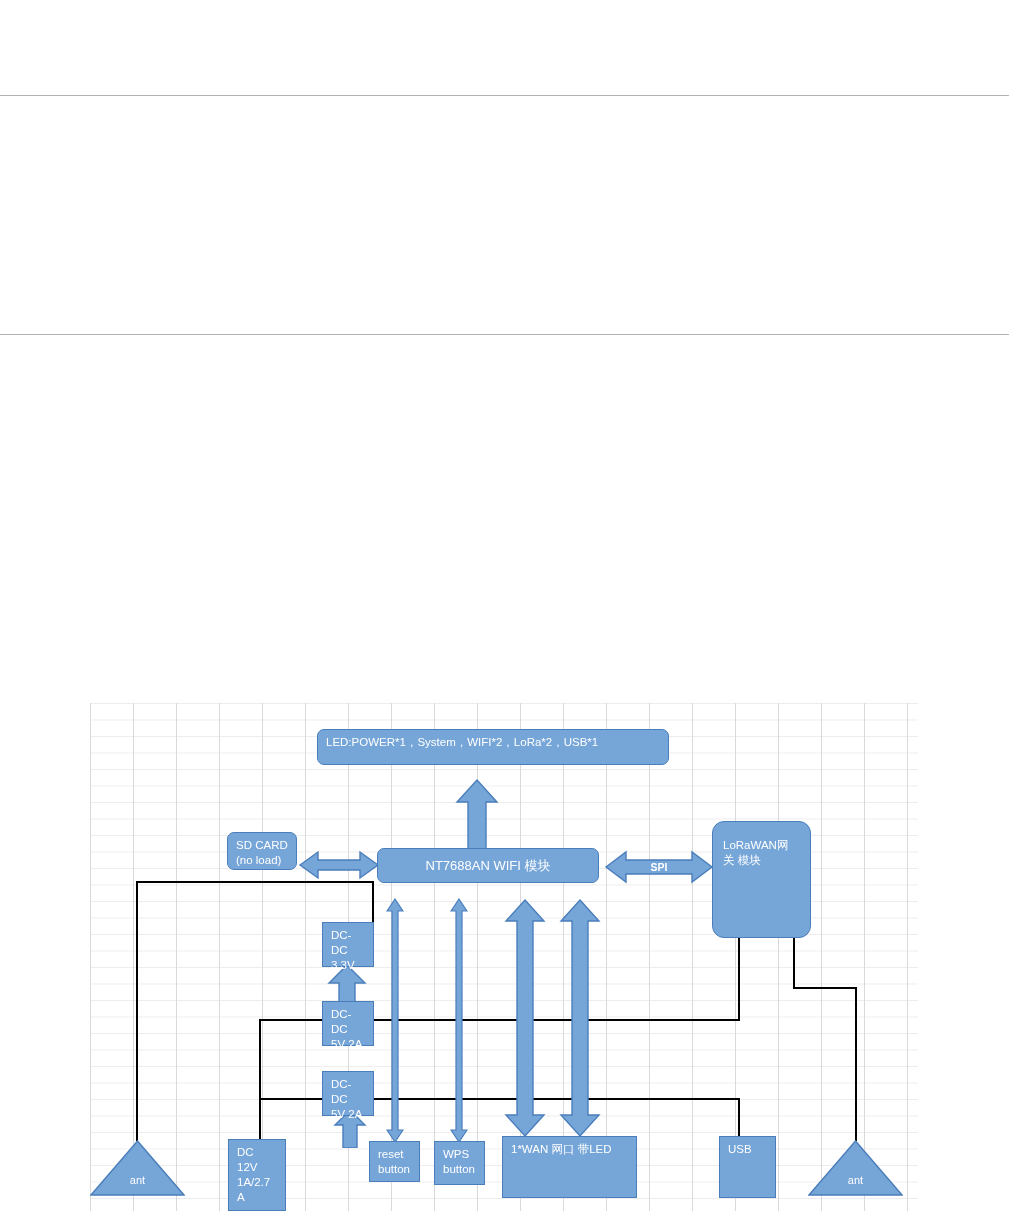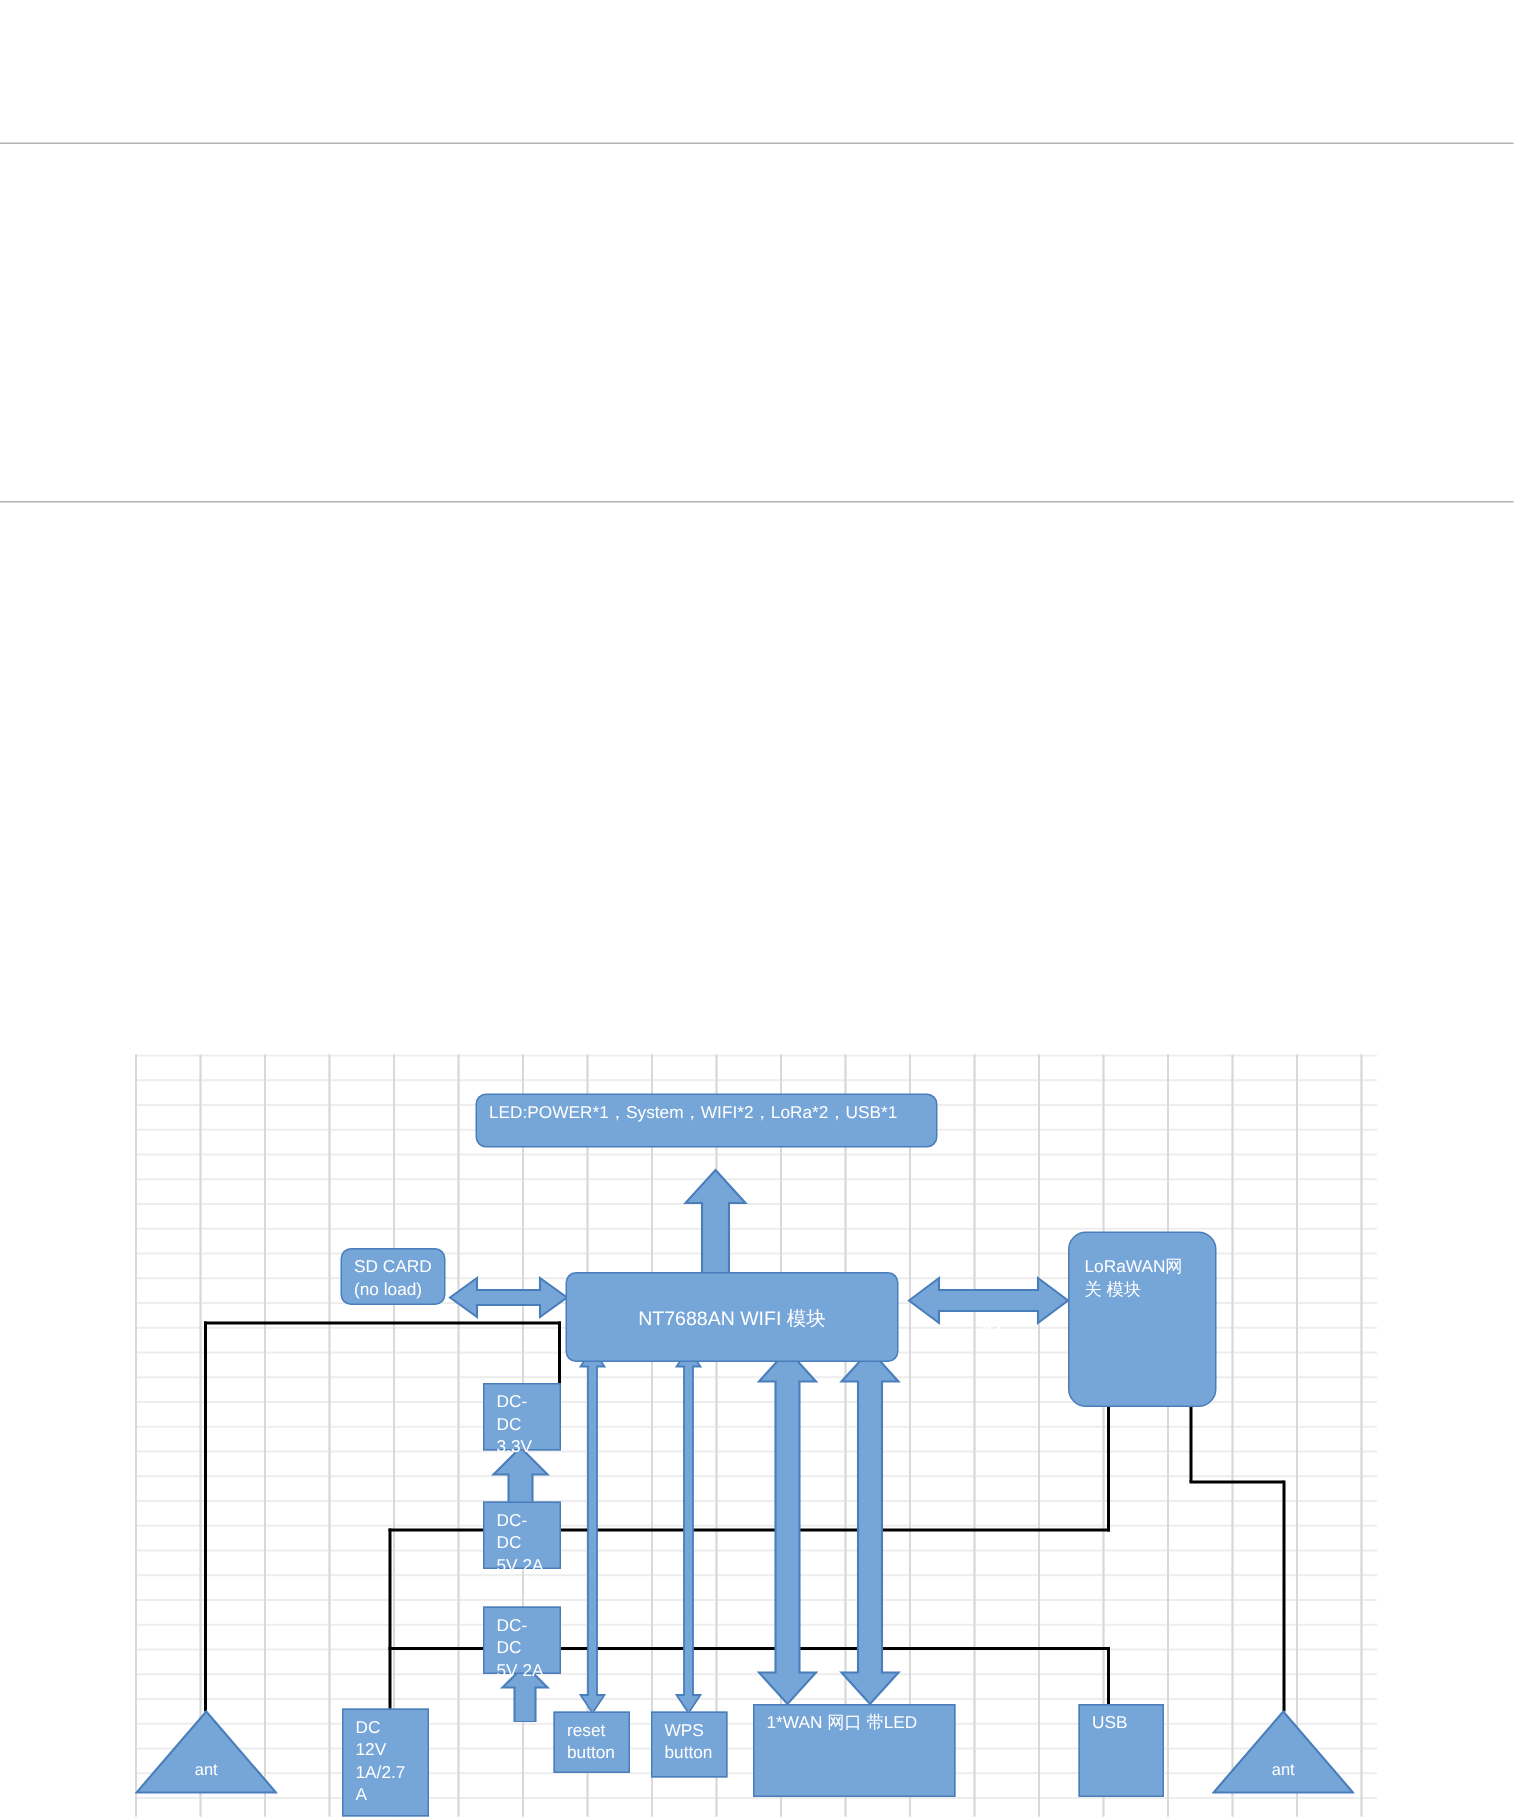--- a/index.html
+++ b/index.html
@@ -50,21 +50,20 @@
   .wire{position:absolute;background:#000000;}
   .wh{height:2px;}
   .wv{width:2px;}
 
   
   .arrow{position:absolute;}
   .arrow svg{display:block;}
   .spi-label{
     position:absolute;color:#ffffff;font-size:10.5px;font-weight:bold;
     text-align:center;
-    margin-top:17px;
   }
 </style>
 </head>
 <body>
 
 <div class="rule" id="rule-1"></div>
 <div class="rule" id="rule-2"></div>
 
 <div id="grid"></div>
 <div id="grid-cols"></div>
@@ -135,30 +134,30 @@
     <polygon points="22,2 41,23 30,23 30,217 41,217 22,238 3,217 14,217 14,23 3,23" fill="#76a5d8" stroke="#4a7ebb" stroke-width="1.4"></polygon>
   </svg>
 </div>
 
 <div class="arrow" style="left:558px;top:898px;">
   <svg width="44" height="240" viewBox="0 0 44 240">
     <polygon points="22,2 41,23 30,23 30,217 41,217 22,238 3,217 14,217 14,23 3,23" fill="#76a5d8" stroke="#4a7ebb" stroke-width="1.4"></polygon>
   </svg>
 </div>
 
-<div class="node rounded pad" style="left:317px;top:729px;width:308px;height:36px;">
+<div class="node rounded pad" style="left:317px;top:729px;width:352px;height:36px;">
   <span>LED:POWER*1，System，WIFI*2，LoRa*2，USB*1</span>
 </div>
 
 <div class="node rounded pad" style="left:227px;top:832px;width:70px;height:38px;">
   <div>SD CARD</div>
   <div>(no load)</div>
 </div>
 
-<div class="node rounded center" style="left:377px;top:848px;width:222px;height:60px;font-size:13px;justify-content:center;">
+<div class="node rounded center" style="left:377px;top:848px;width:222px;height:35px;font-size:13px;justify-content:center;">
   <span>NT7688AN WIFI 模块</span>
 </div>
 
 <div class="node rounded pad" style="left:712px;top:821px;width:99px;height:117px;border-radius:12px;padding:16px 10px;">
   <div>LoRaWAN网</div>
   <div>关 模块</div>
 </div>
 
 <div class="node pad" style="left:322px;top:922px;width:52px;height:45px;">
   <div>DC-DC</div>

